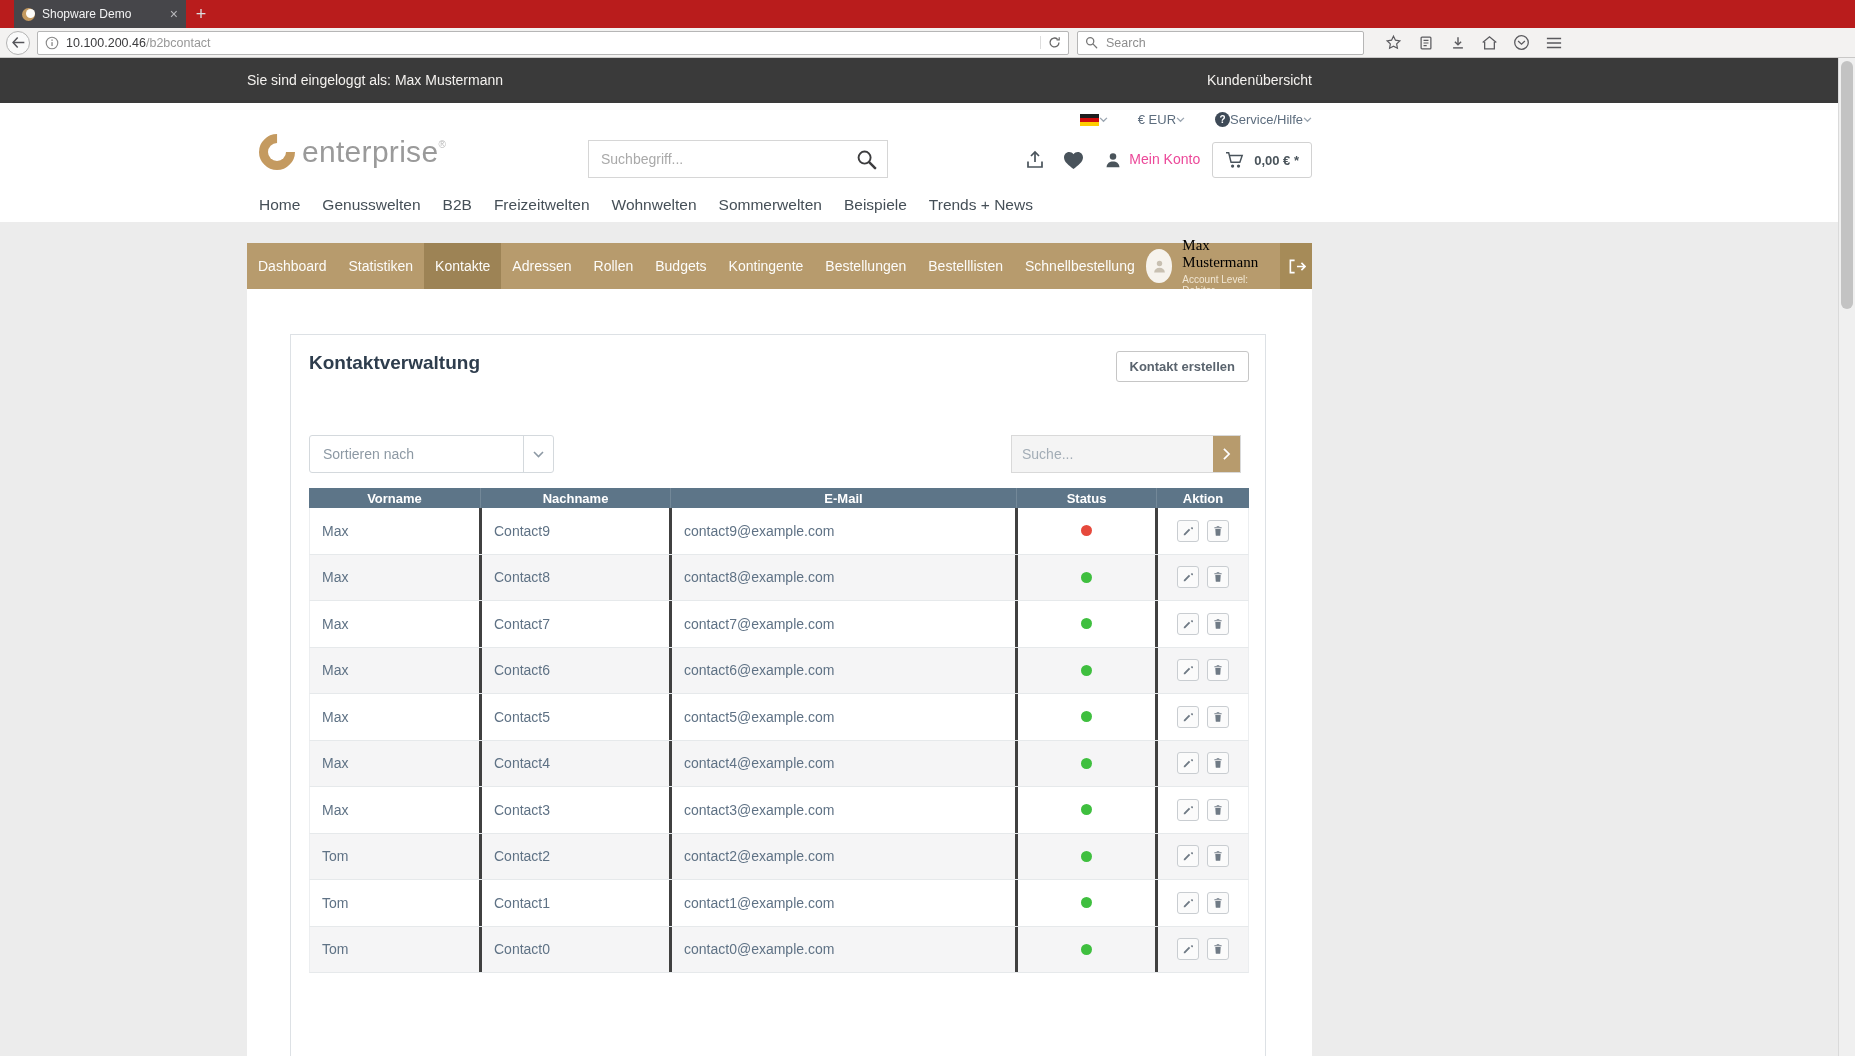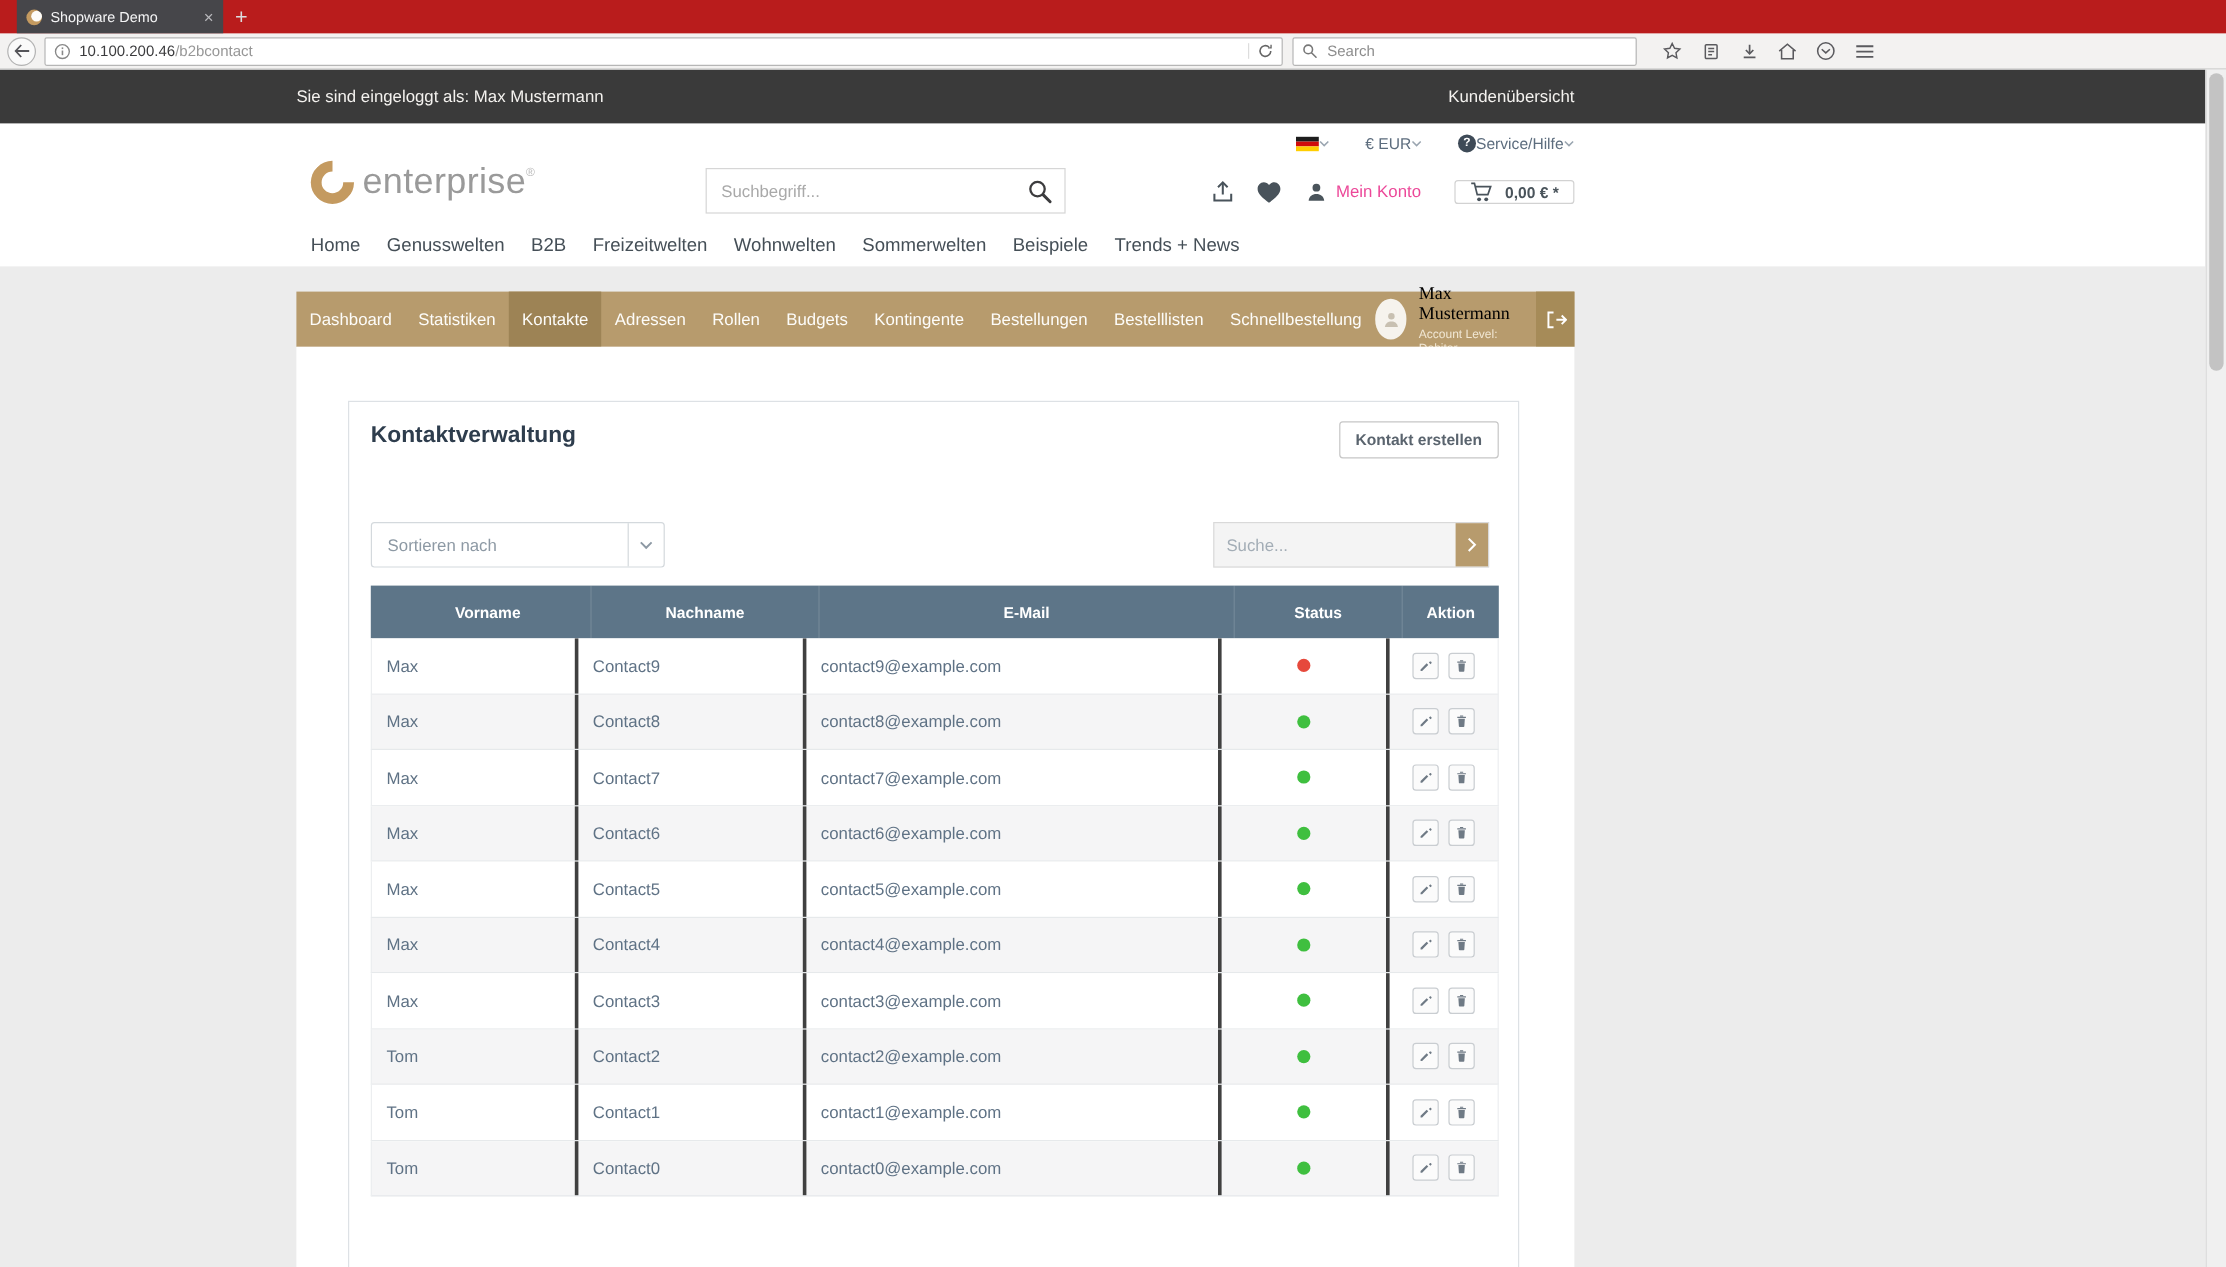--- a/index.html
+++ b/index.html
@@ -54,21 +54,21 @@
   .logo-reg{font-size:10px;color:#b9b9b9;vertical-align:14px;}
 
   .h-search{position:absolute;left:341px;top:37px;width:300px;height:38px;border:1px solid #d6d6d6;background:#fff;display:flex;align-items:center;}
   .h-search input{border:0;outline:0;flex:1;padding:0 12px;font-size:14px;color:#555;font-family:inherit;background:transparent;}
   .h-search input::placeholder{color:#a9a9a9;}
   .h-search .mag{margin-right:10px;display:flex;cursor:pointer;}
 
   .hdr-actions{position:absolute;top:38px;right:0;height:38px;display:flex;align-items:center;}
   .hdr-icon{display:flex;align-items:center;justify-content:center;cursor:pointer;}
   .acct{display:flex;align-items:flex-start;gap:7px;color:#ec4899;font-size:14px;margin-left:20px;cursor:pointer;}
-  .cart-btn{height:20px;margin-left:28px;border:1px solid #d2d2d2;border-radius:3px;background:#fff;display:flex;align-items:center;gap:9px;padding:0 12px;font-size:13px;font-weight:bold;color:#4a545b;cursor:pointer;}
+  .cart-btn{height:36px;margin-left:12px;border:1px solid #d2d2d2;border-radius:3px;background:#fff;display:flex;align-items:center;gap:9px;padding:0 12px;font-size:13px;font-weight:bold;color:#4a545b;cursor:pointer;}
 
   .main-nav{position:absolute;left:0;bottom:0;height:34px;display:flex;align-items:center;}
   .nav-item{padding:0 11px;font-size:15.5px;color:#454f57;cursor:pointer;white-space:nowrap;}
   .nav-item:first-child{padding-left:12px;}
 
   .b2b-bar{position:absolute;left:247px;top:185px;width:1065px;height:46px;background:#b79b6d;display:flex;align-items:stretch;}
   .b2b-item{line-height:46px;padding:0 11px;color:#fdfcf9;font-size:14px;cursor:pointer;white-space:nowrap;}
   .b2b-item.active{background:#9d8355;}
   .b2b-user{margin-left:auto;display:flex;align-items:center;gap:10px;}
   .avatar{width:34px;height:34px;border-radius:50%;background:#f6f3ed;display:flex;align-items:center;justify-content:center;}
@@ -85,21 +85,21 @@
   .sort-select{position:absolute;left:18px;top:100px;width:245px;height:38px;border:1px solid #d4d9dd;border-radius:3px;background:#fff;display:flex;align-items:stretch;cursor:pointer;}
   .sort-label{flex:1;display:flex;align-items:center;padding:0 13px;font-size:14px;color:#8d99a4;}
   .sort-chev{width:30px;border-left:1px solid #d4d9dd;display:flex;align-items:center;justify-content:center;}
 
   .grid-search{position:absolute;left:720px;top:100px;width:230px;height:38px;border:1px solid #d9d9d9;background:#f4f4f4;display:flex;align-items:stretch;}
   .grid-search input{flex:1;border:0;outline:0;background:transparent;padding:0 10px;font-size:14px;color:#666;font-family:inherit;}
   .grid-search input::placeholder{color:#a3adb6;}
   .grid-search-btn{width:28px;border:0;background:#b79b6d;display:flex;align-items:center;justify-content:center;cursor:pointer;}
 
   .grid{position:absolute;left:18px;top:153px;width:940px;}
-  .grid-head{display:flex;height:44px;background:#5d7588;padding-left:12px;}
+  .grid-head{display:flex;height:20px;background:#5d7588;}
   .gh-cell{display:flex;align-items:center;justify-content:center;color:#fff;font-size:13px;font-weight:bold;border-right:1px solid rgba(255,255,255,.14);cursor:pointer;}
   .gh-cell:last-child{border-right:0;}
   .grid-row{display:flex;height:46.5px;background:#fff;border-bottom:1px solid #e6e9eb;border-left:1px solid #eceef0;border-right:1px solid #eceef0;}
   .grid-row.alt{background:#f5f5f6;}
   .gc{display:flex;align-items:center;padding:0 12px;font-size:14px;color:#5f7285;border-right:3px solid #404040;overflow:hidden;white-space:nowrap;}
   .gc.center{justify-content:center;padding:0;}
   .gc:last-child{border-right:0;}
   .c0{width:172px;} .c1{width:190px;} .c2{width:346px;} .c3{width:140px;} .c4{flex:1;}
   .dot{width:11px;height:11px;border-radius:50%;background:#3fbf3f;}
   .action-btn{width:22px;height:22px;border:1px solid #c9cdd1;border-radius:3px;background:#fbfbfb;display:flex;align-items:center;justify-content:center;cursor:pointer;margin:0 4px;padding:0;}

